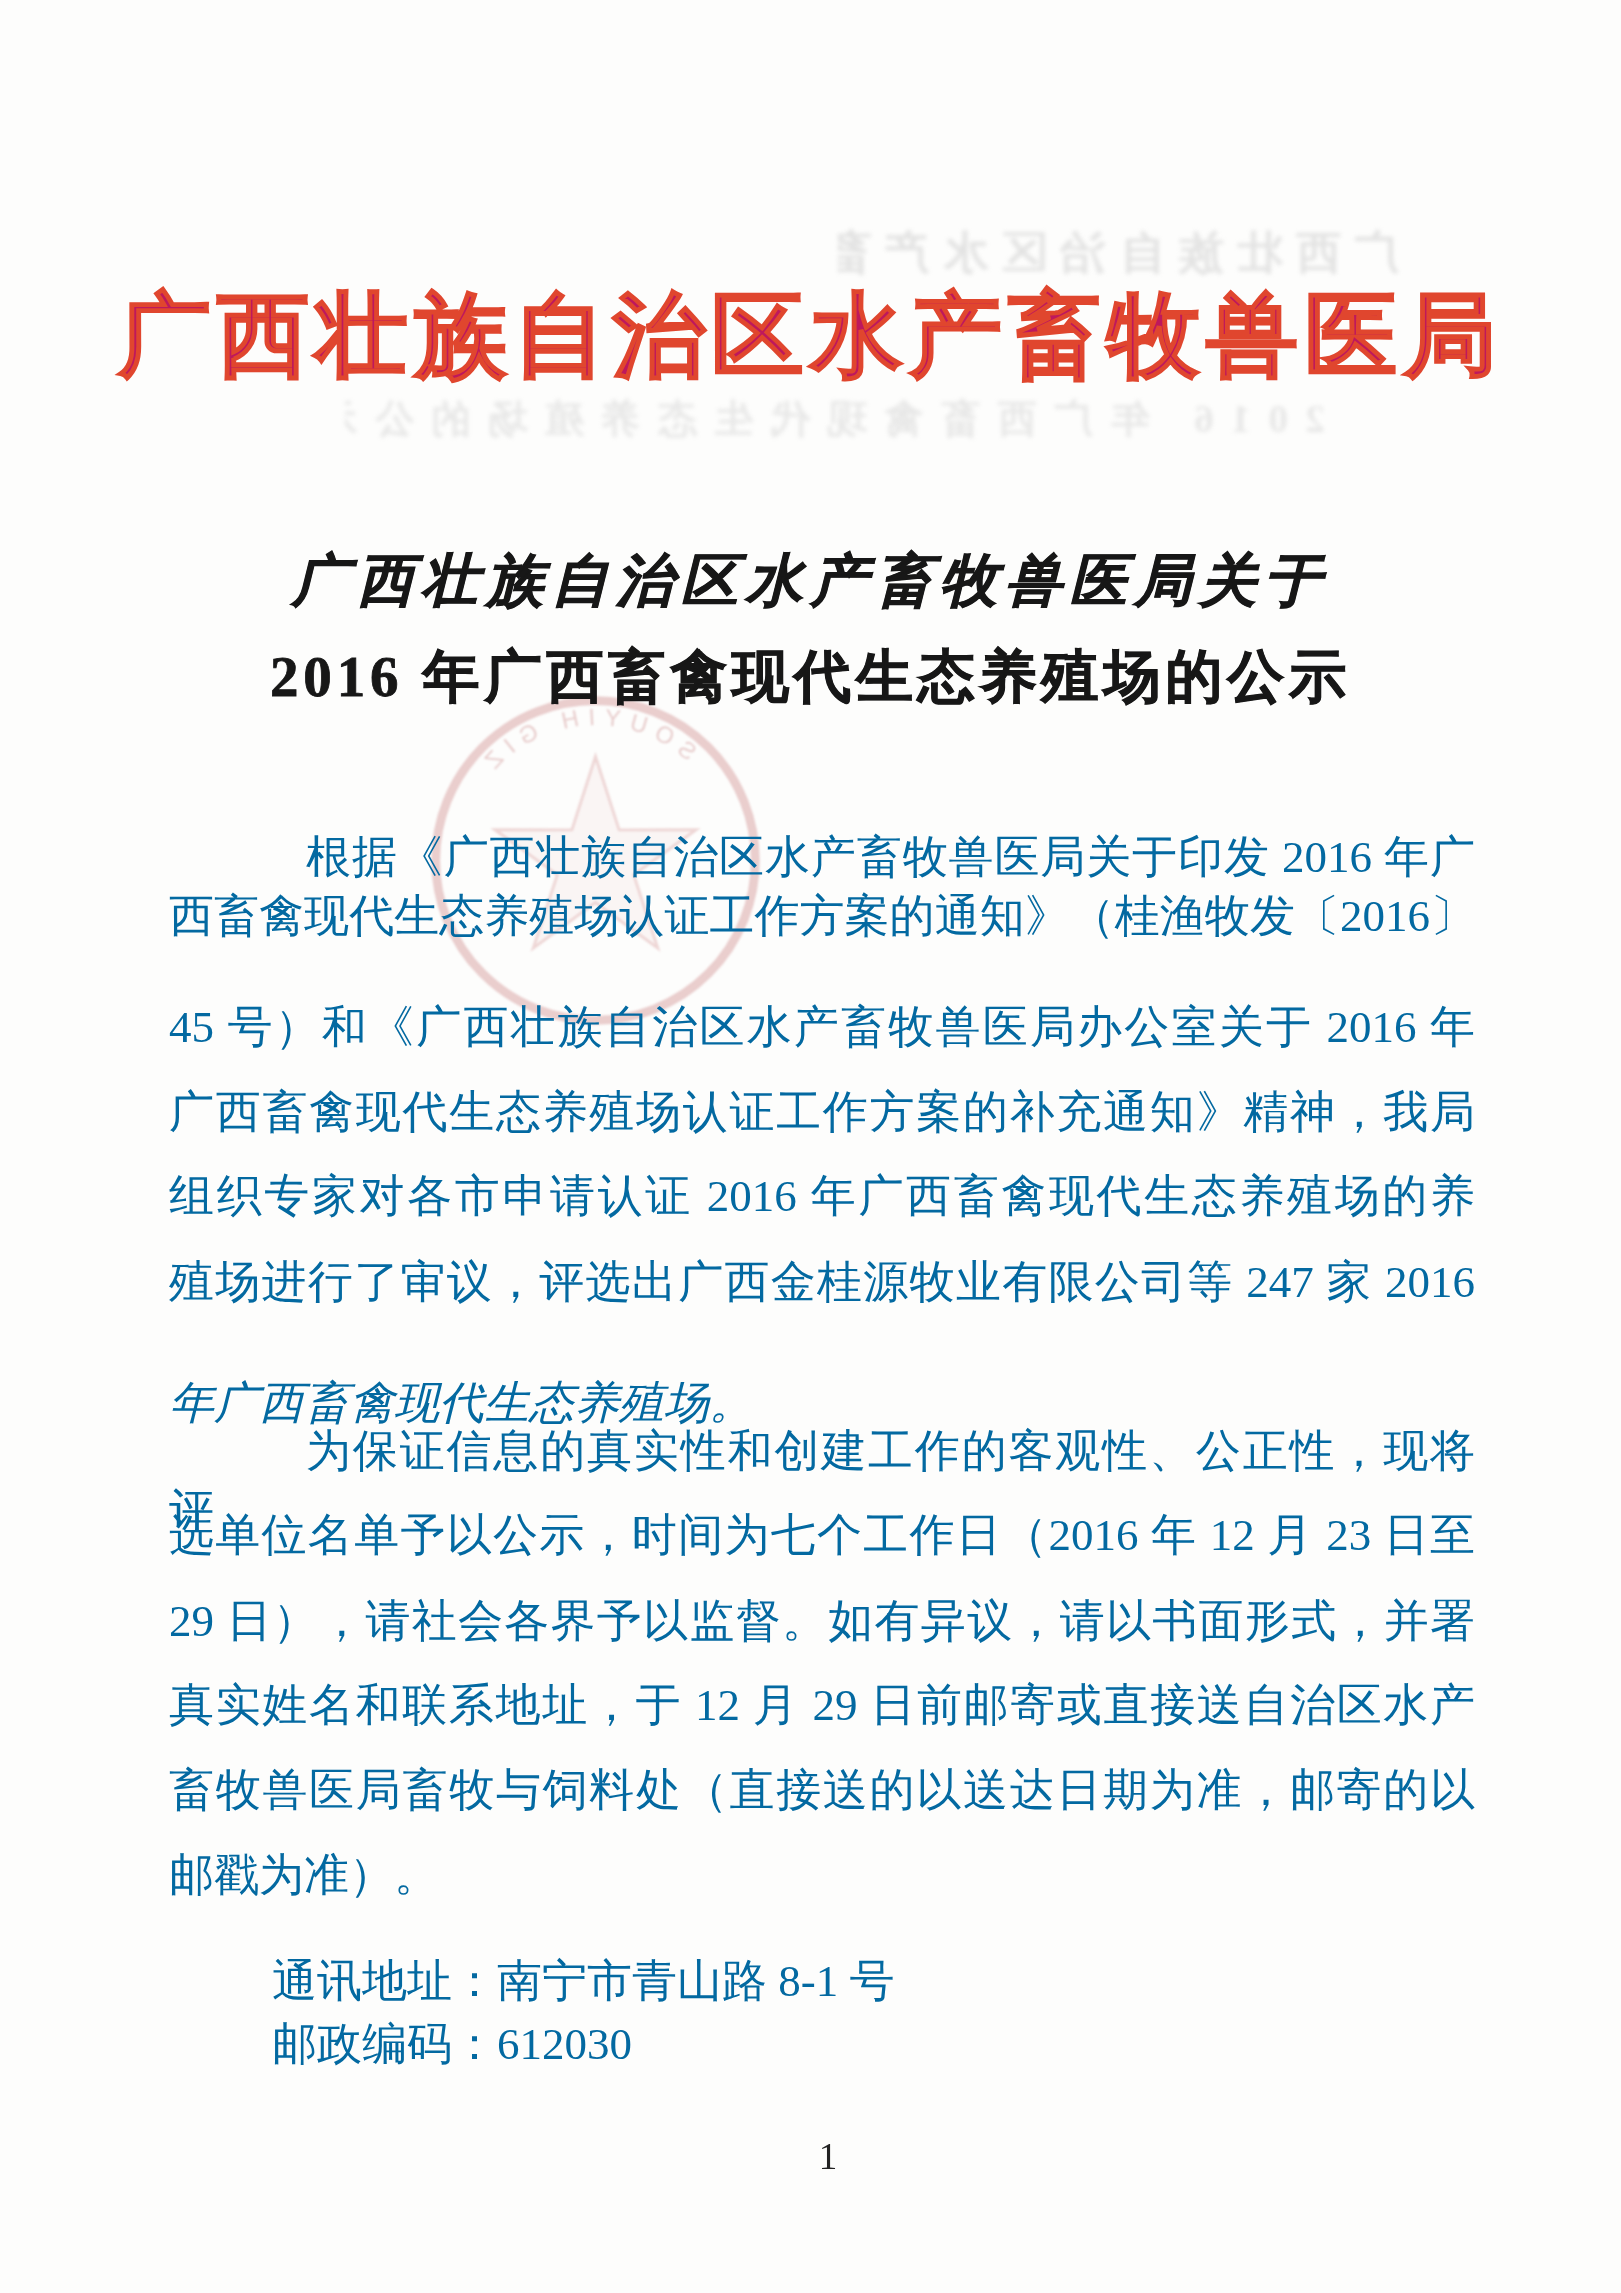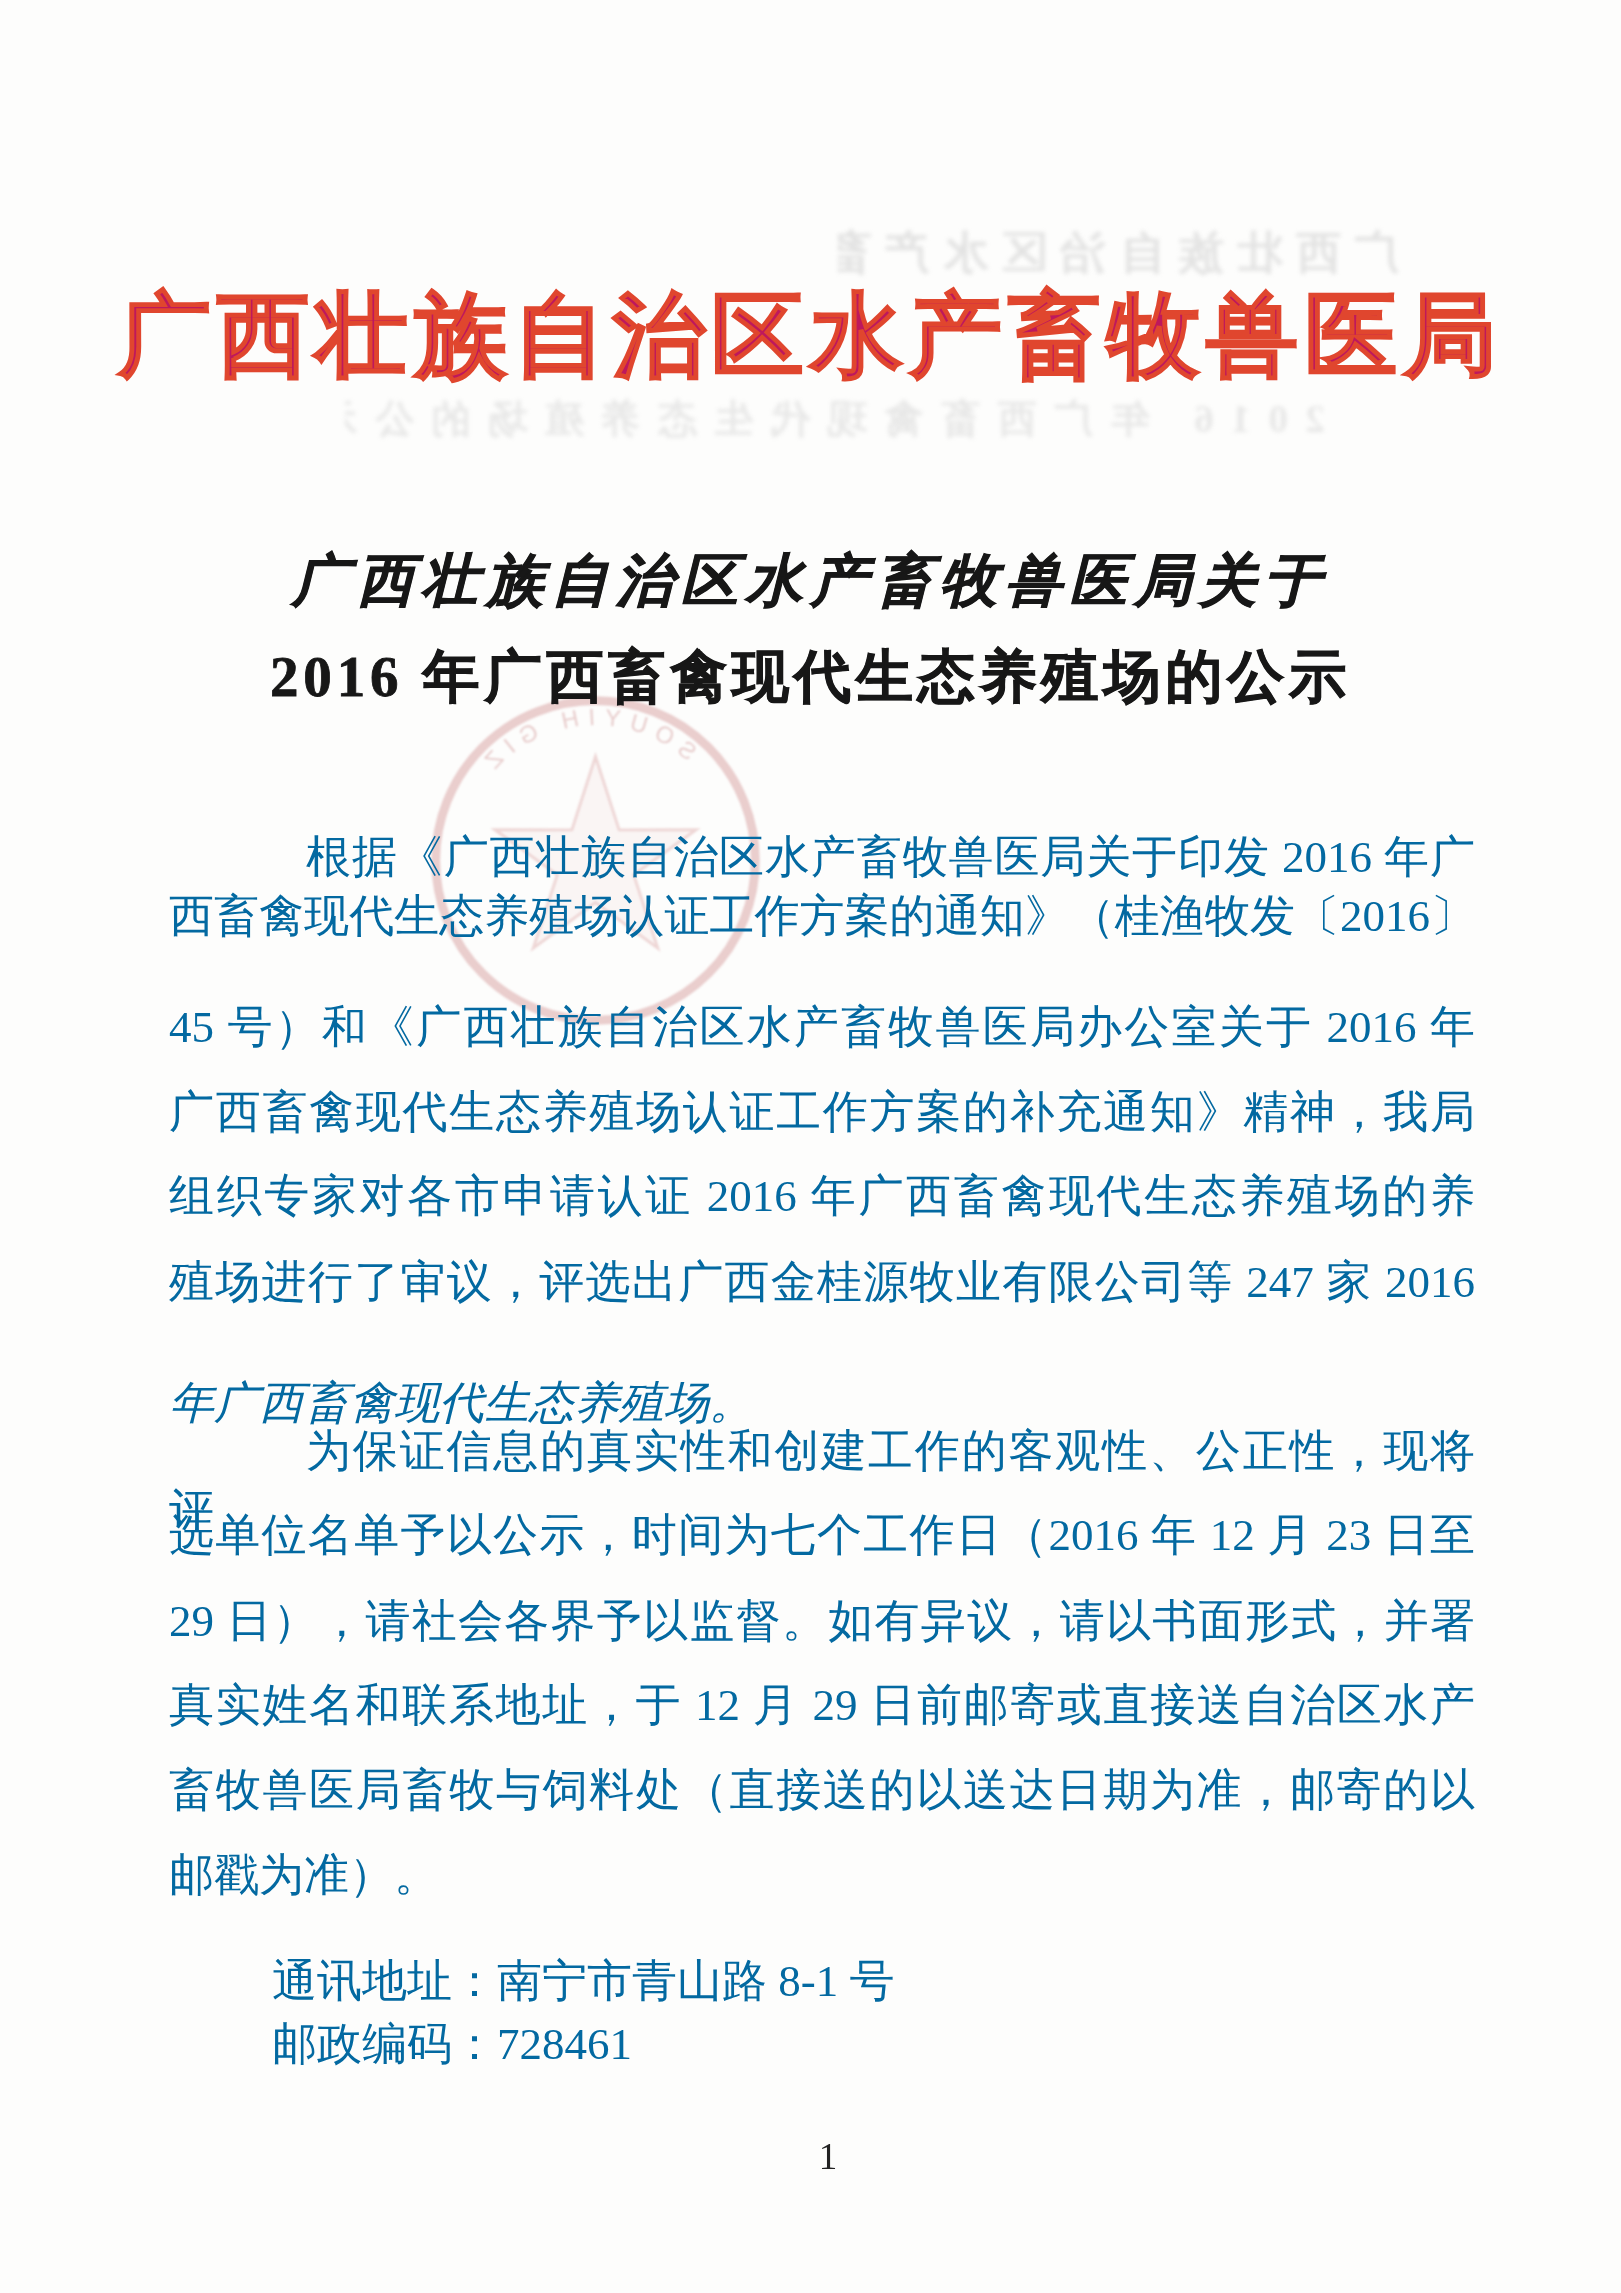--- a/index.html
+++ b/index.html
@@ -112,19 +112,19 @@
       <div class="body-line justify" style="top: 1167px;">组织专家对各市申请认证 2016 年广西畜禽现代生态养殖场的养</div>
       <div class="body-line justify" style="top: 1253px;">殖场进行了审议，评选出广西金桂源牧业有限公司等 247 家 2016</div>
       <div class="body-line" style="top: 1374px; font-style: italic;">年广西畜禽现代生态养殖场。</div>
       <div class="body-line justify indent" style="top: 1422px;">为保证信息的真实性和创建工作的客观性、公正性，现将评</div>
       <div class="body-line justify" style="top: 1506px;">选单位名单予以公示，时间为七个工作日（2016 年 12 月 23 日至</div>
       <div class="body-line justify" style="top: 1592px;">29 日），请社会各界予以监督。如有异议，请以书面形式，并署</div>
       <div class="body-line justify" style="top: 1676px;">真实姓名和联系地址，于 12 月 29 日前邮寄或直接送自治区水产</div>
       <div class="body-line justify" style="top: 1761px;">畜牧兽医局畜牧与饲料处（直接送的以送达日期为准，邮寄的以</div>
       <div class="body-line" style="top: 1846px;">邮戳为准）。</div>
       <div class="body-line contact" style="top: 1931px; margin-top: 21px;">通讯地址：南宁市青山路 8-1 号</div>
-      <div class="body-line contact" style="top: 2015px;">邮政编码：728461</div>
+      <div class="body-line contact" style="top: 2015px;">邮政编码：612030</div>
     </div>
 
   <div class="page-number">1</div>
 
 </div>
 
 
 </body></html>

